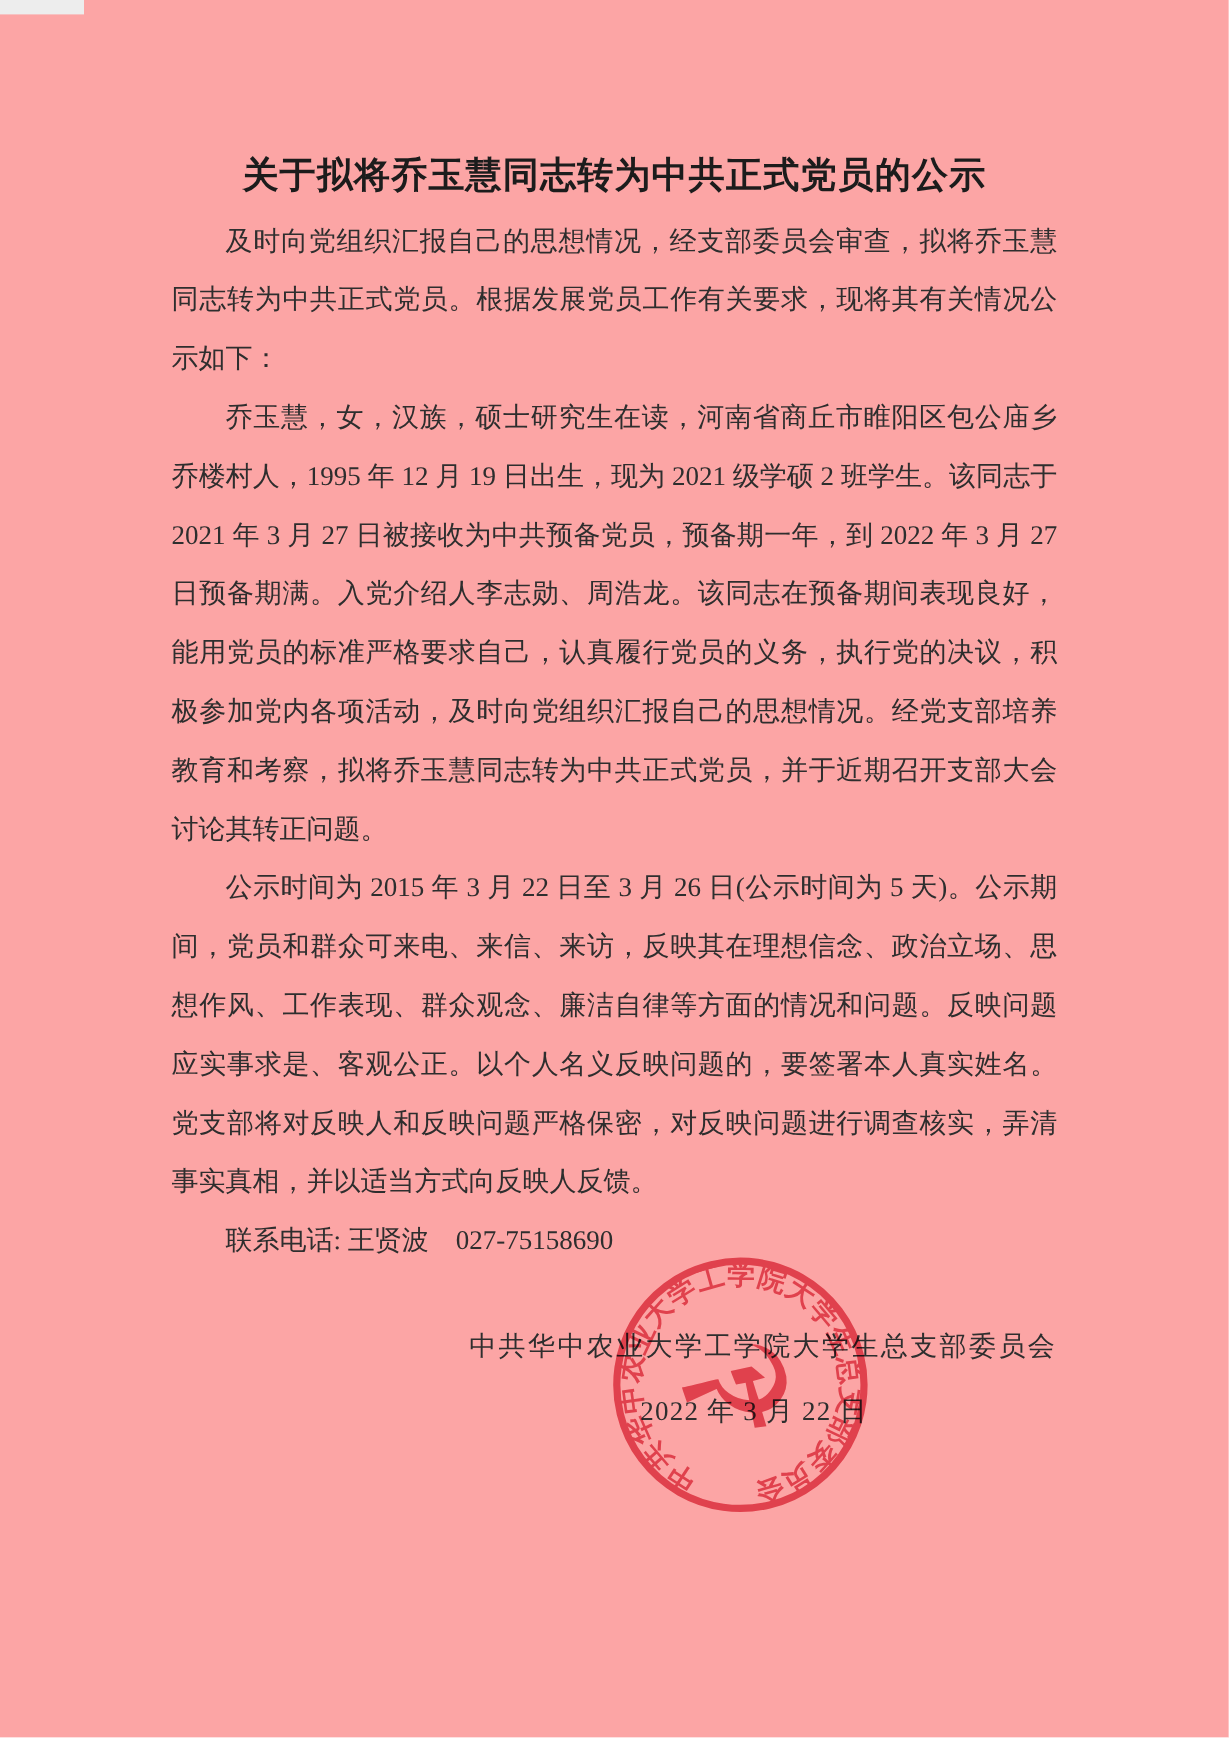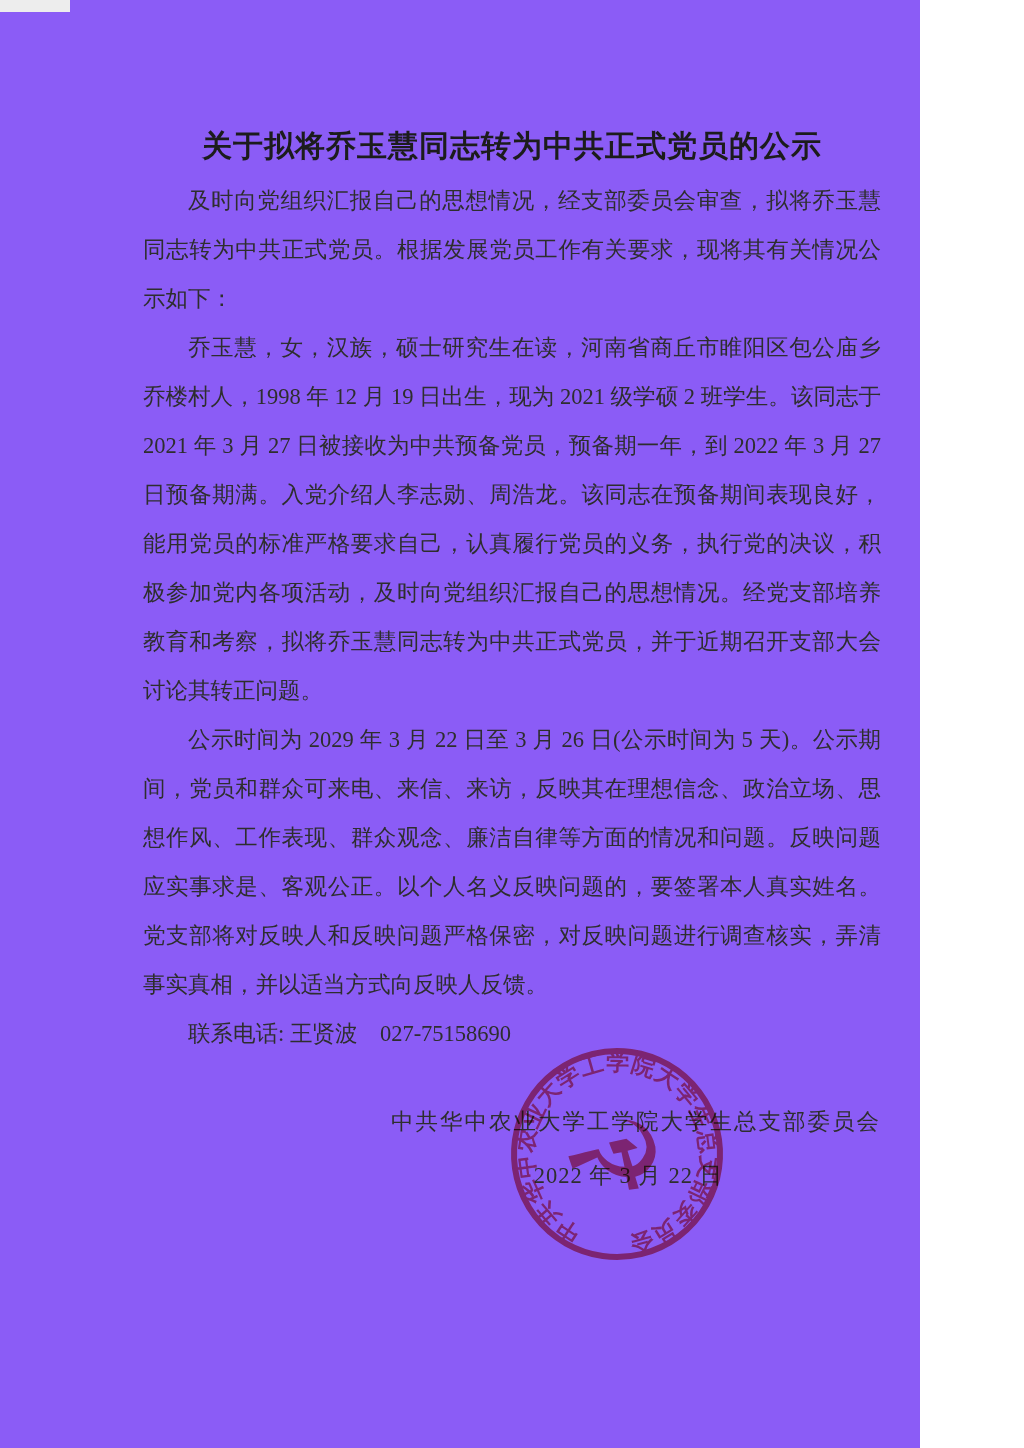--- a/index.html
+++ b/index.html
@@ -1,20 +1,20 @@
 <!DOCTYPE html>
 <html><head>
 <meta charset="utf-8">
 <style>
   html, body { margin: 0; padding: 0; background: #ffffff; }
   .page {
     position: relative;
-    width: 920px;
+    width: 1024px;
     height: 1448px;
-    background: #8b5cf6;
+    background: #fca5a5;
     overflow: hidden;
     font-family: "Liberation Serif", "DejaVu Serif", serif;
     color: #2e2e2e;
   }
   .scan-artifact {
     position: absolute;
     top: 0; left: 0;
     width: 70px; height: 12px;
     background: #ededed;
   }
@@ -73,22 +73,22 @@
 <body>
 
 <div class="page">
 
   <div class="scan-artifact"></div>
 
   <h1 class="doc-title">关于拟将乔玉慧同志转为中共正式党员的公示</h1>
 
   <div class="doc-body">
     <p>及时向党组织汇报自己的思想情况，经支部委员会审查，拟将乔玉慧同志转为中共正式党员。根据发展党员工作有关要求，现将其有关情况公示如下：</p>
-    <p>乔玉慧，女，汉族，硕士研究生在读，河南省商丘市睢阳区包公庙乡乔楼村人，1998 年 12 月 19 日出生，现为 2021 级学硕 2 班学生。该同志于 2021 年 3 月 27 日被接收为中共预备党员，预备期一年，到 2022 年 3 月 27 日预备期满。入党介绍人李志勋、周浩龙。该同志在预备期间表现良好，能用党员的标准严格要求自己，认真履行党员的义务，执行党的决议，积极参加党内各项活动，及时向党组织汇报自己的思想情况。经党支部培养教育和考察，拟将乔玉慧同志转为中共正式党员，并于近期召开支部大会讨论其转正问题。</p>
-    <p>公示时间为 2029 年 3 月 22 日至 3 月 26 日(公示时间为 5 天)。公示期间，党员和群众可来电、来信、来访，反映其在理想信念、政治立场、思想作风、工作表现、群众观念、廉洁自律等方面的情况和问题。反映问题应实事求是、客观公正。以个人名义反映问题的，要签署本人真实姓名。党支部将对反映人和反映问题严格保密，对反映问题进行调查核实，弄清事实真相，并以适当方式向反映人反馈。</p>
+    <p>乔玉慧，女，汉族，硕士研究生在读，河南省商丘市睢阳区包公庙乡乔楼村人，1995 年 12 月 19 日出生，现为 2021 级学硕 2 班学生。该同志于 2021 年 3 月 27 日被接收为中共预备党员，预备期一年，到 2022 年 3 月 27 日预备期满。入党介绍人李志勋、周浩龙。该同志在预备期间表现良好，能用党员的标准严格要求自己，认真履行党员的义务，执行党的决议，积极参加党内各项活动，及时向党组织汇报自己的思想情况。经党支部培养教育和考察，拟将乔玉慧同志转为中共正式党员，并于近期召开支部大会讨论其转正问题。</p>
+    <p>公示时间为 2015 年 3 月 22 日至 3 月 26 日(公示时间为 5 天)。公示期间，党员和群众可来电、来信、来访，反映其在理想信念、政治立场、思想作风、工作表现、群众观念、廉洁自律等方面的情况和问题。反映问题应实事求是、客观公正。以个人名义反映问题的，要签署本人真实姓名。党支部将对反映人和反映问题严格保密，对反映问题进行调查核实，弄清事实真相，并以适当方式向反映人反馈。</p>
     <p>联系电话: 王贤波　027-75158690</p>
   </div>
 
   <div class="doc-signature">中共华中农业大学工学院大学生总支部委员会</div>
 
   <div class="doc-date">2022 年 3 月 22 日</div>
 
   <div class="stamp">
     <svg viewBox="0 0 224 224" width="224" height="224">
       <defs>

